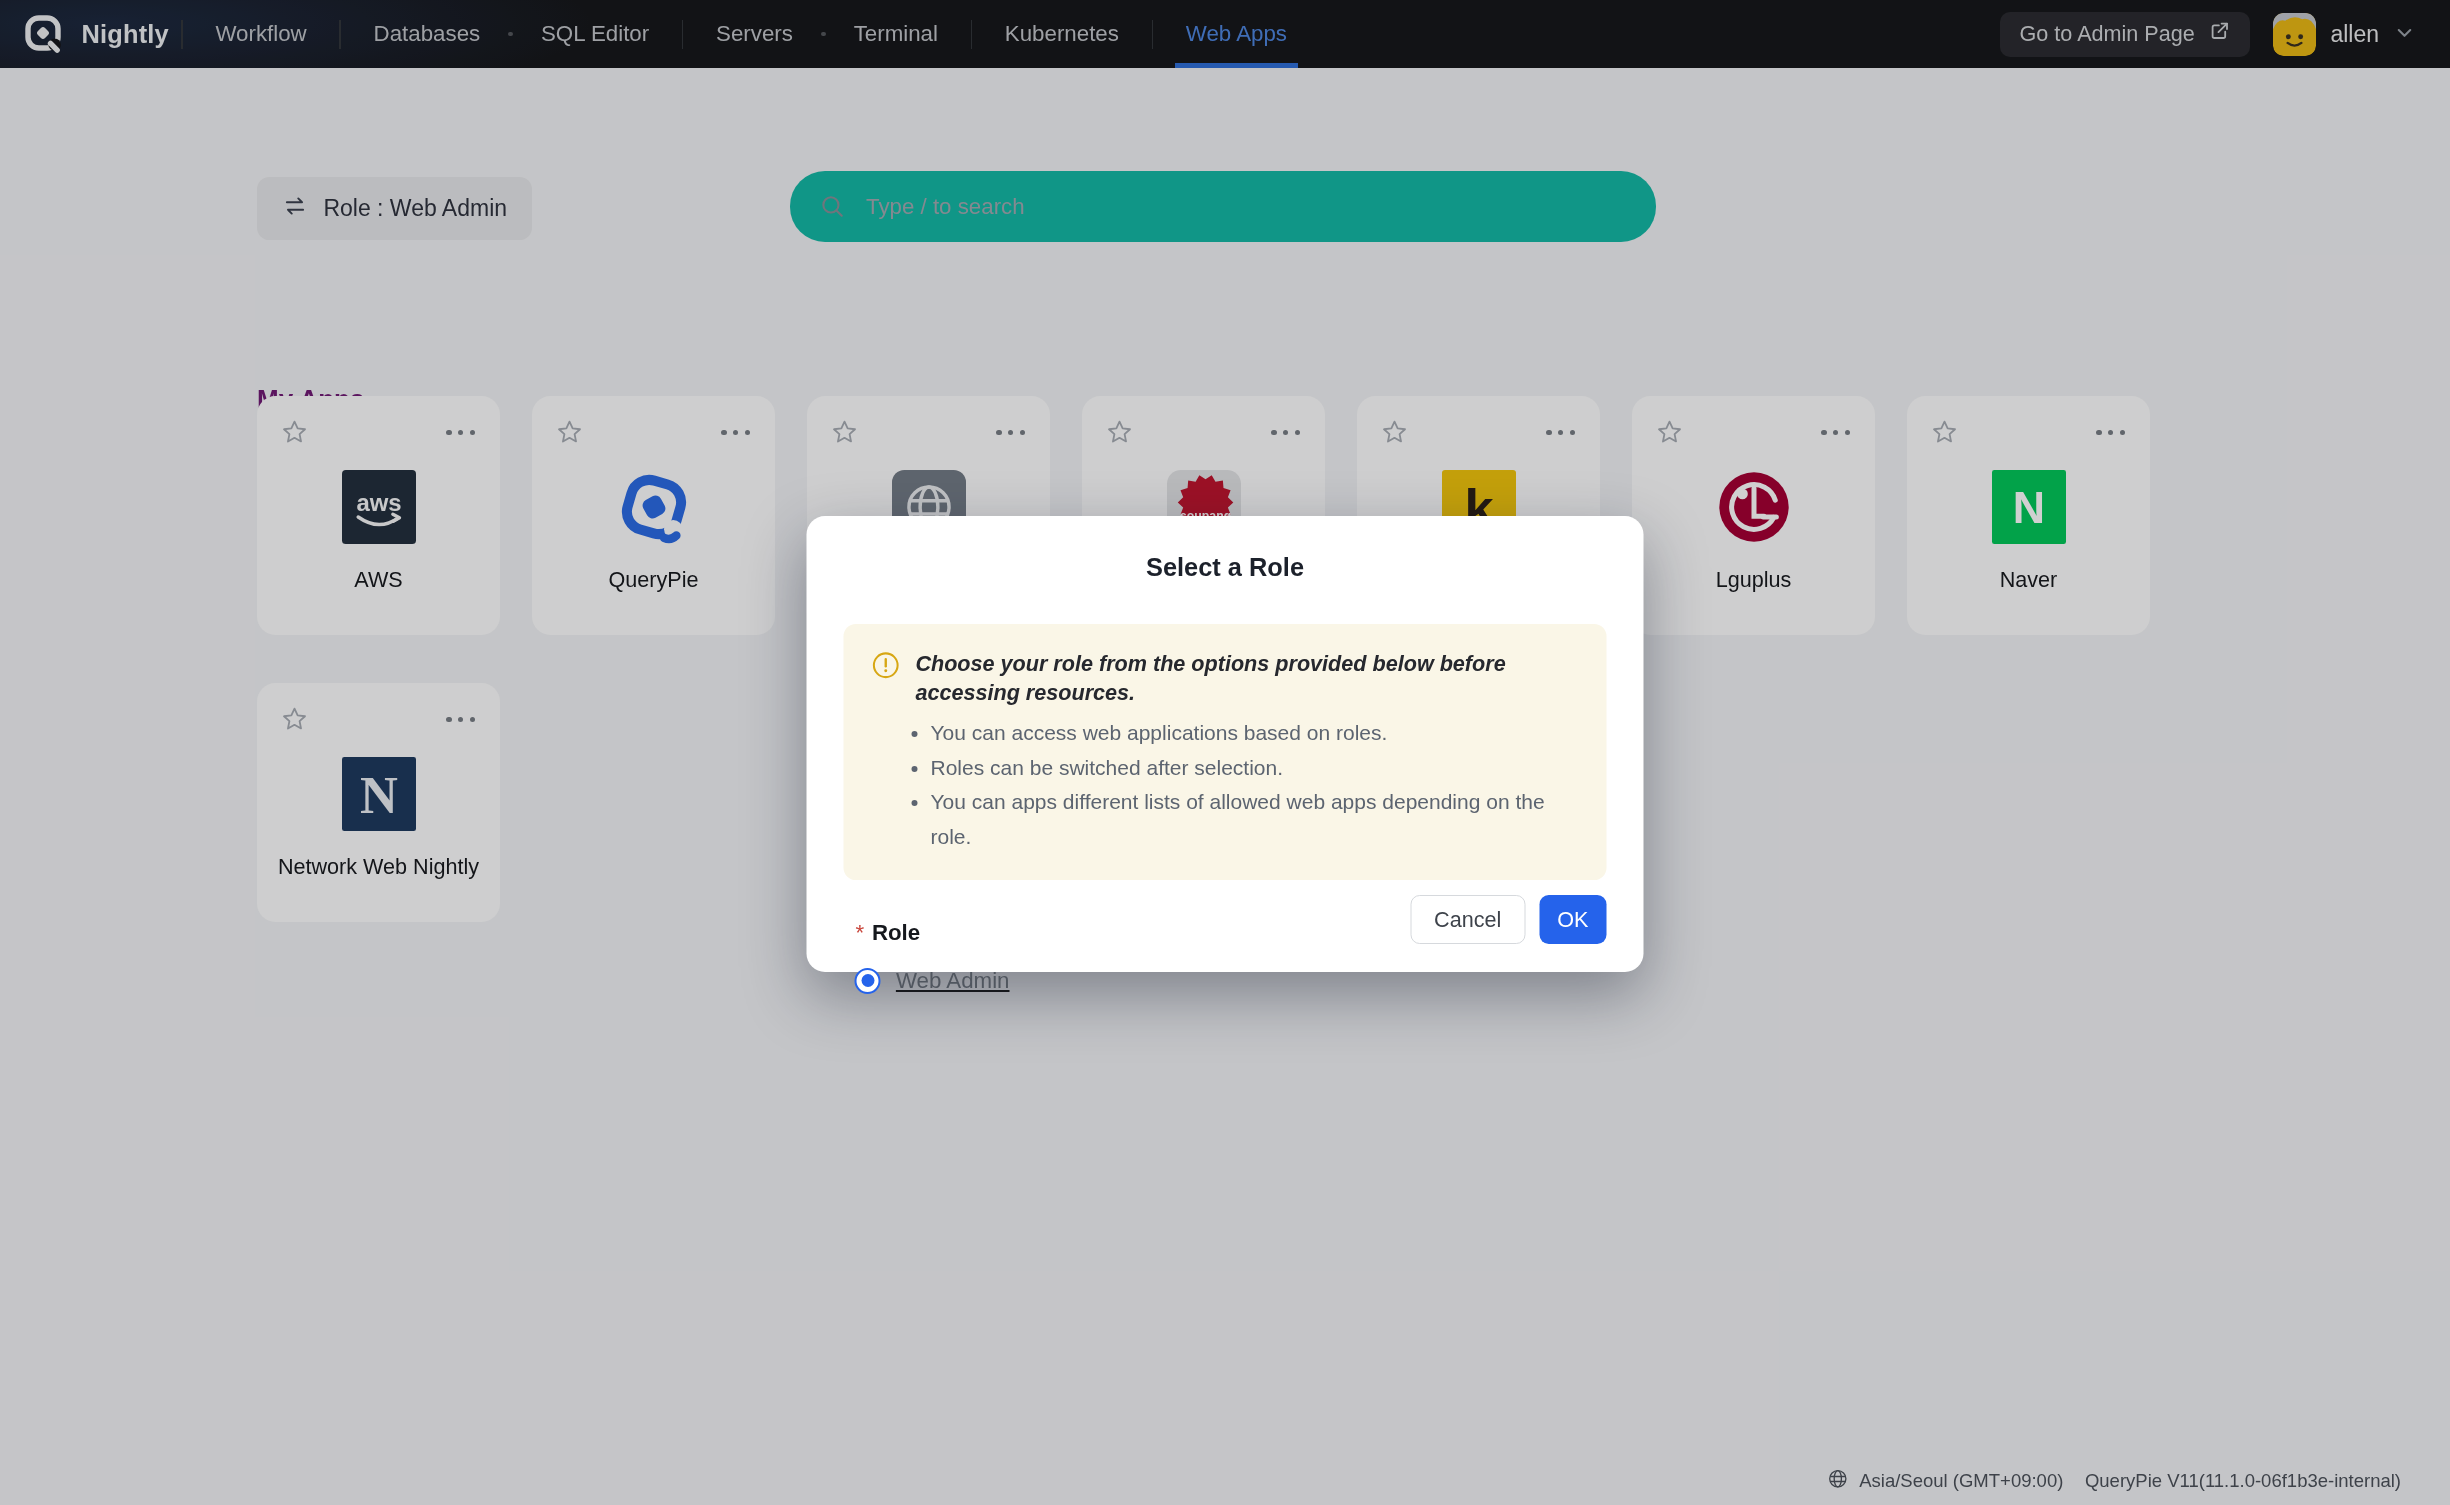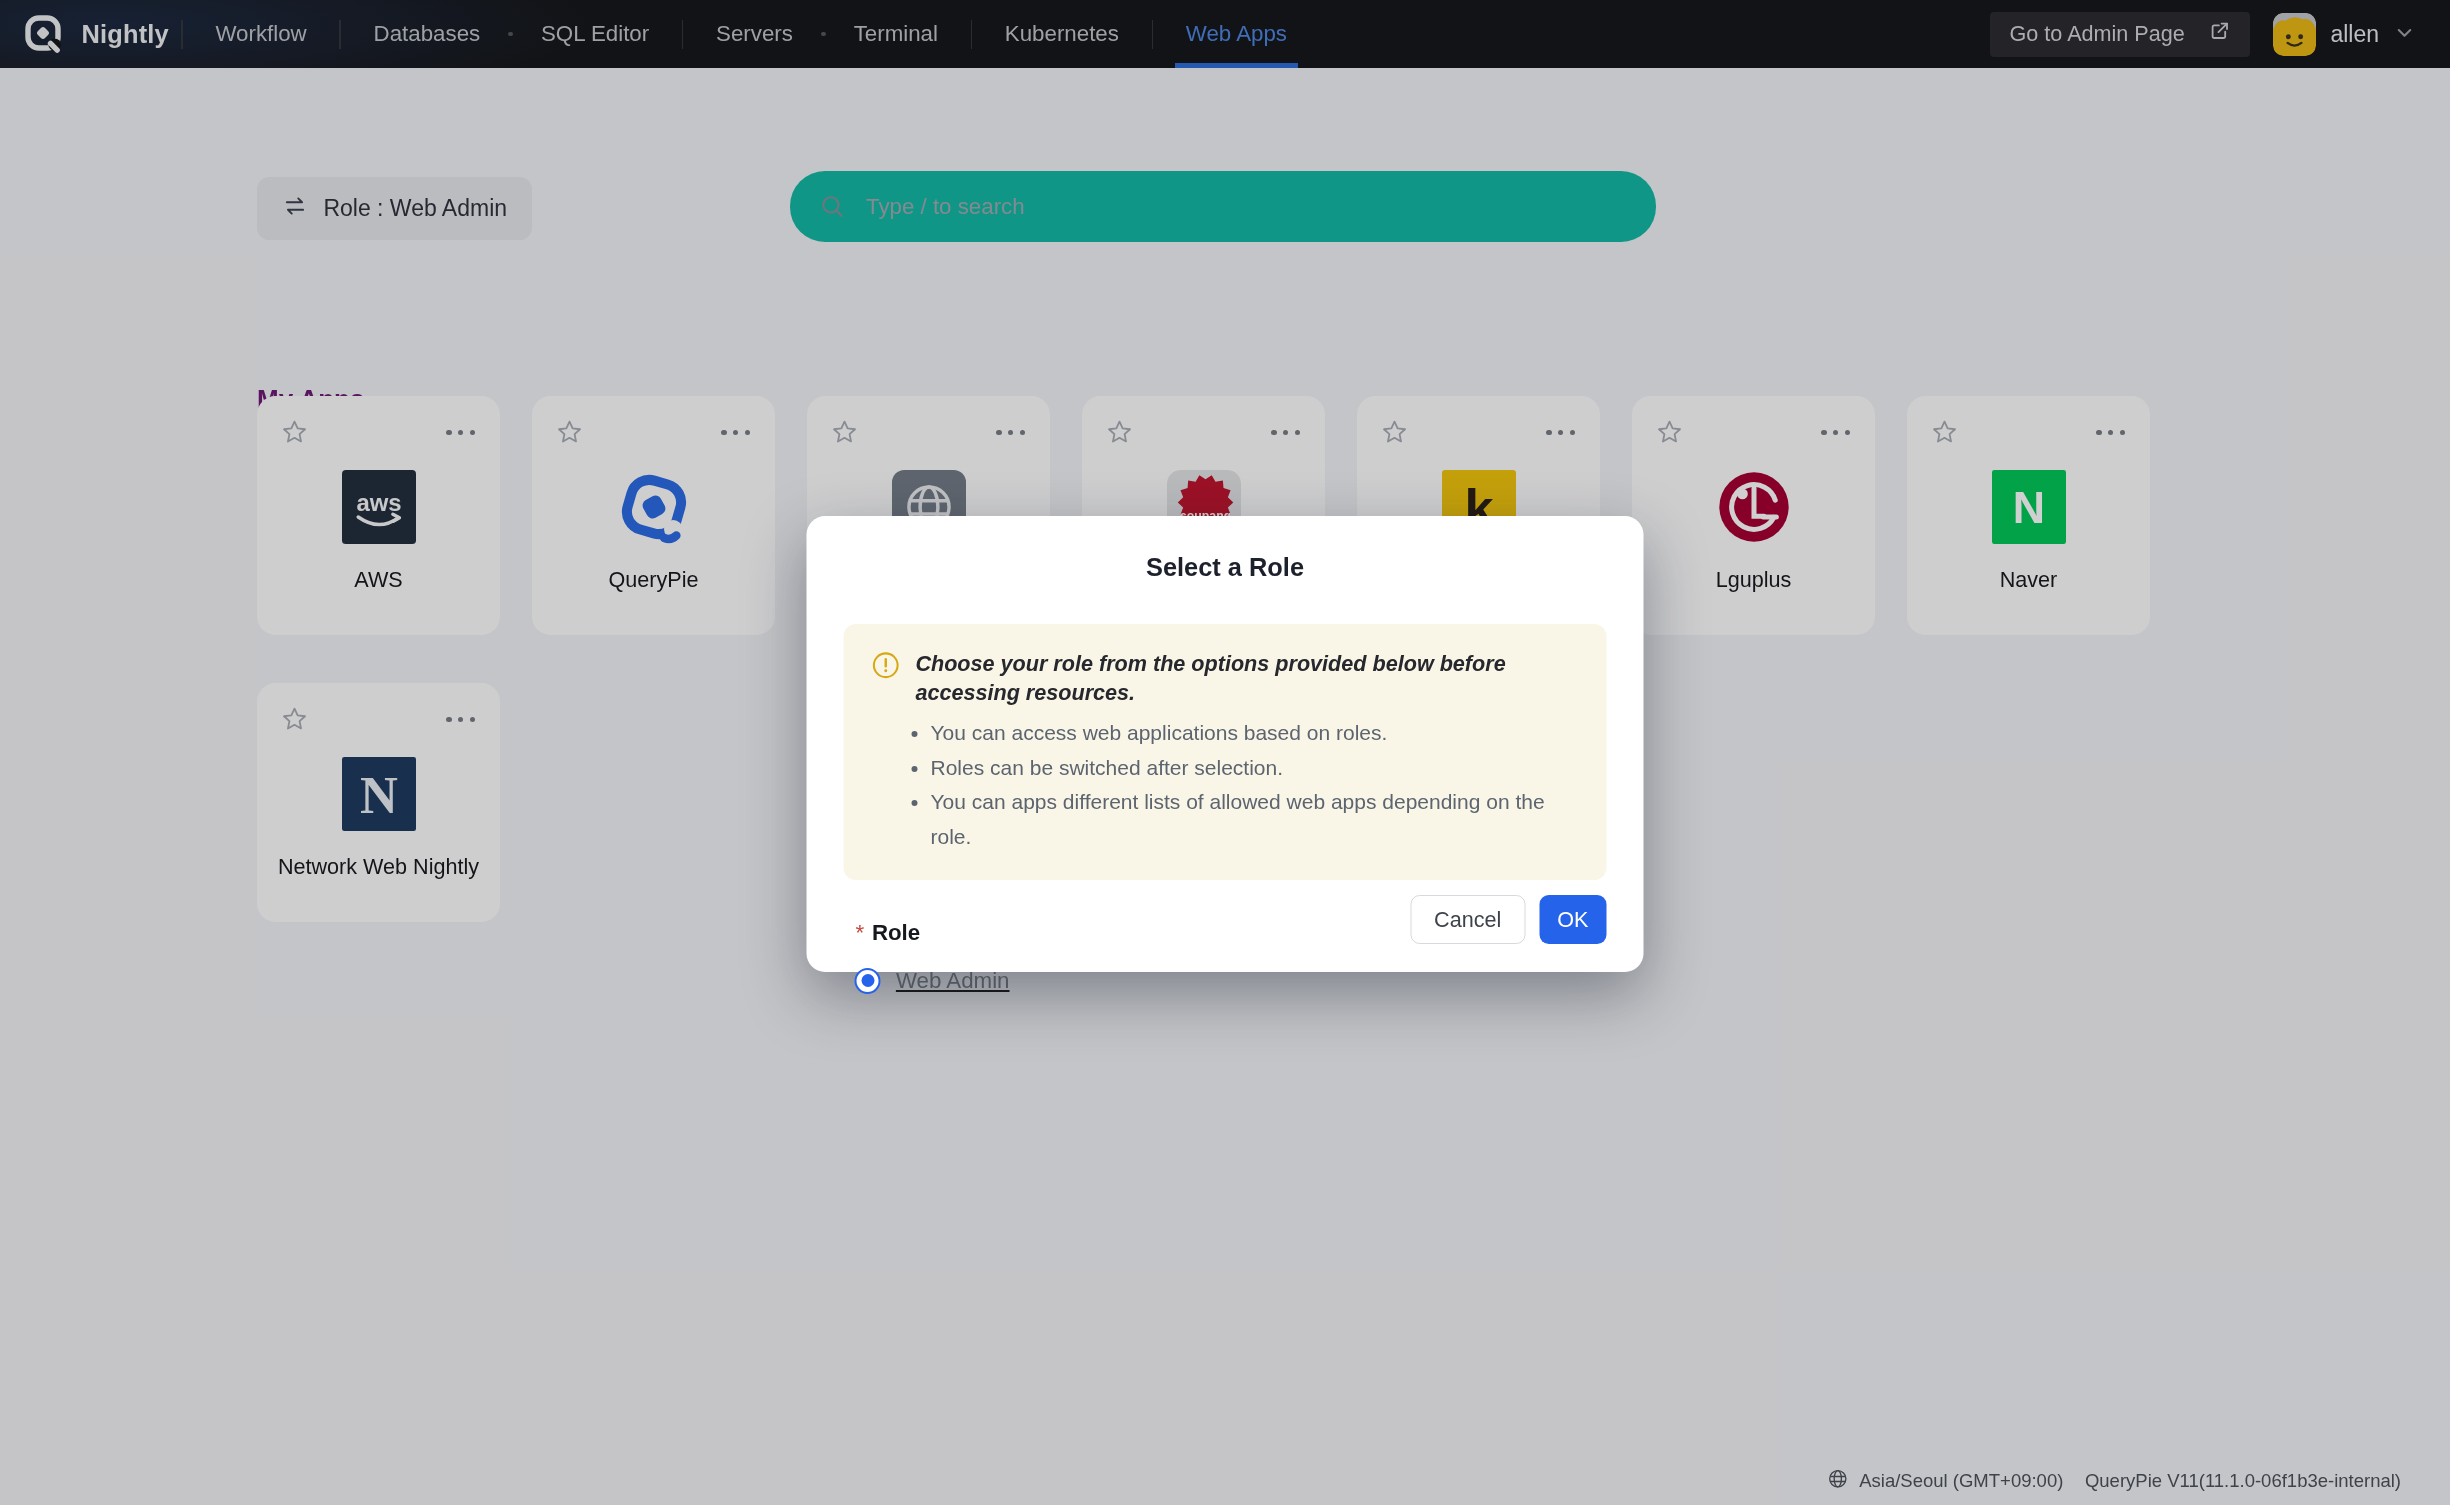--- a/index.html
+++ b/index.html
@@ -25,22 +25,22 @@
   .nav-item {
     height:100%; display:flex; align-items:center; padding:0 25px;
     font-size:22.3px; color:#c2c5ca; cursor:pointer; position:relative; white-space:nowrap;
   }
   .nav-item.active { color:#4e86e0; font-weight:500; }
   .nav-item.active::after {
     content:""; position:absolute; left:14px; right:14px; bottom:0; height:4.6px; background:#2f6fd8;
   }
   .nav-right { margin-left:auto; display:flex; align-items:center; gap:23px; }
   .admin-btn {
-    height:45px; padding:0 20px; background:#2b2c31; border:none; border-radius:4px;
-    color:#d2d4d8; font-size:21.6px; display:flex; align-items:center; gap:24px;
+    height:45px; padding:0 20px; background:#2b2c31; border:none; border-radius:10px;
+    color:#d2d4d8; font-size:21.6px; display:flex; align-items:center; gap:14px;
     font-family:inherit; cursor:pointer;
   }
   .user-chip { display:flex; align-items:center; gap:14px; cursor:pointer; }
   .avatar { width:43px; height:43px; border-radius:10.8px; overflow:hidden; flex:0 0 auto; }
   .username { font-size:23px; color:#e8e9eb; font-weight:500; }
 
   
   .role-btn {
     position:absolute; left:257px; top:177px; height:63px; padding:0 25px;
     background:#e6e7ea; border:none; border-radius:12.3px; display:flex; align-items:center; gap:15.4px;

